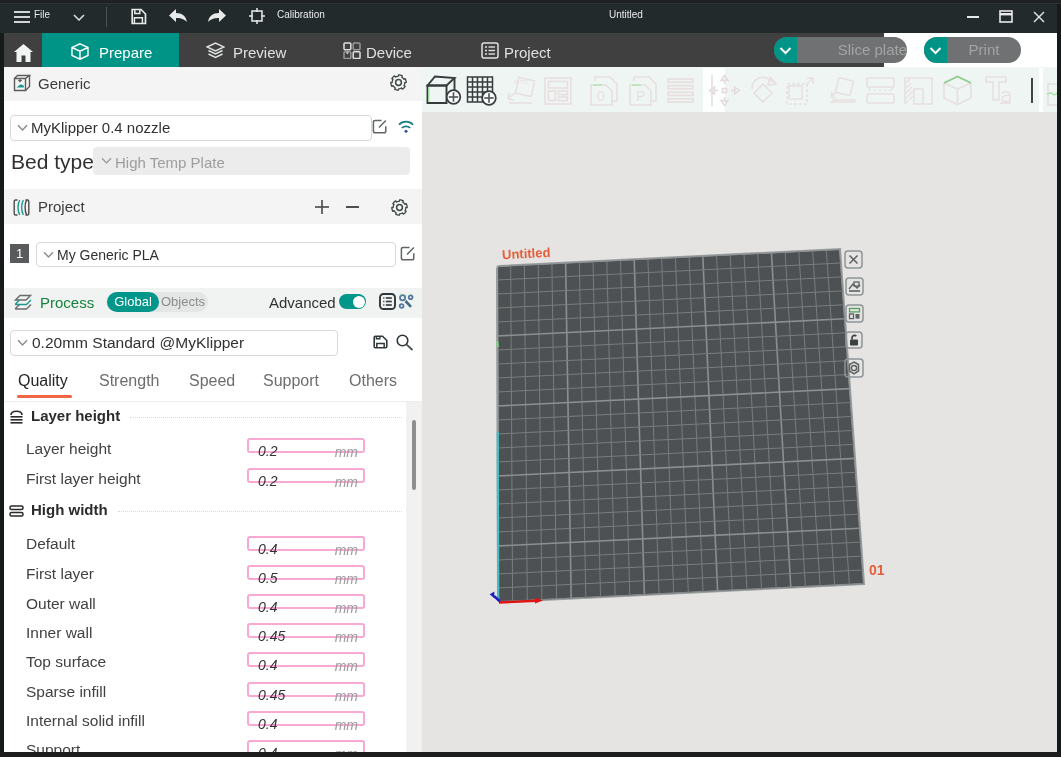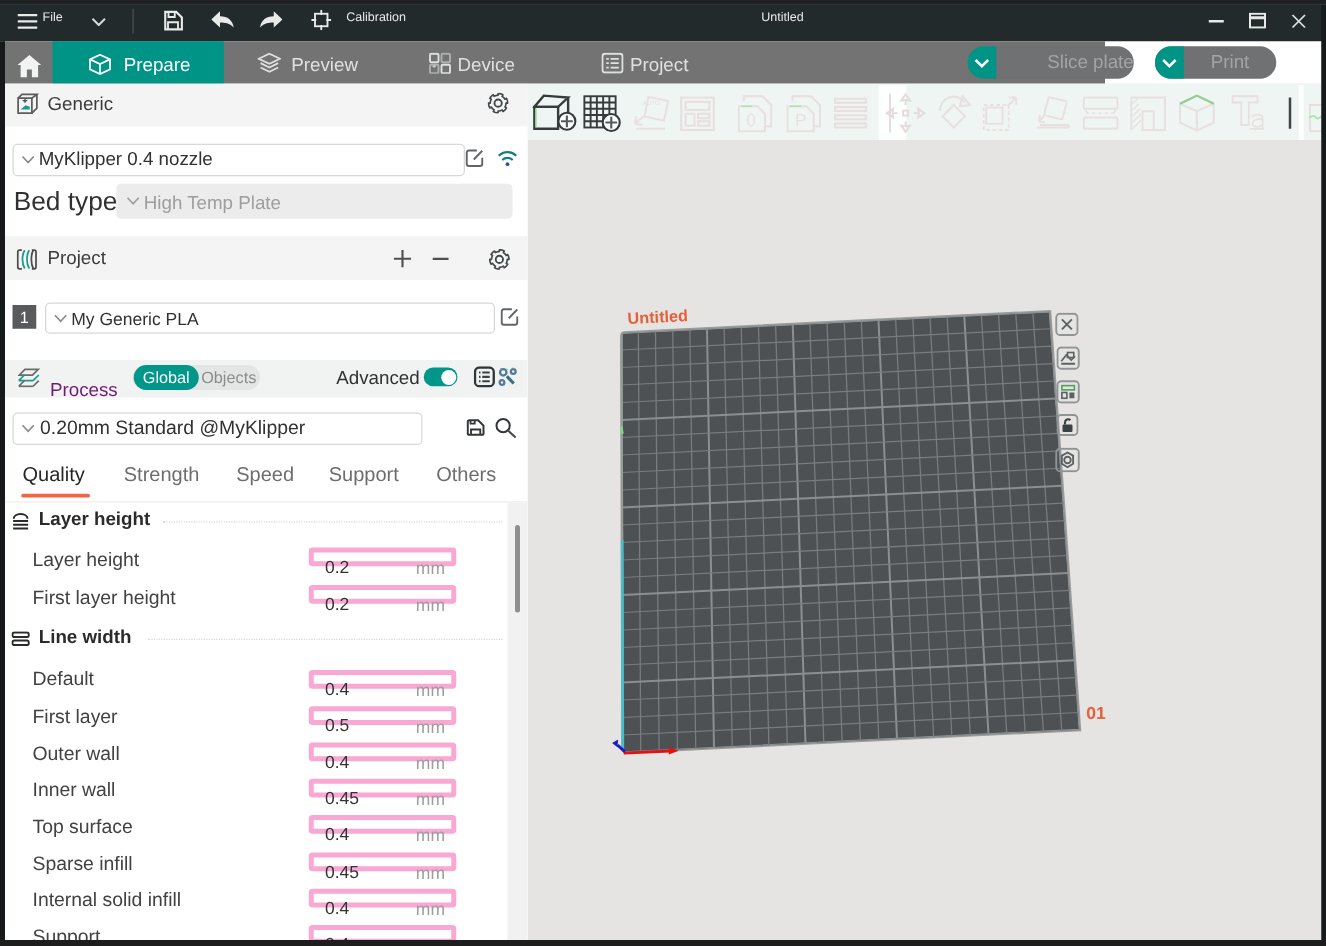--- a/index.html
+++ b/index.html
@@ -4,31 +4,31 @@
 <style>
 * { margin:0; padding:0; box-sizing:border-box; }
 html,body { width:1061px; height:757px; overflow:hidden; }
 body { font-family:"Liberation Sans", sans-serif; position:relative; background:#fff; }
 .abs { position:absolute; }
 svg { display:block; }
 
 #titlebar { position:absolute; left:0; top:0; width:1061px; height:33px; background:#232a2c; }
 #titlebar .txt { color:#e8eaea; font-size:10px; }
 
-#tabbar { position:absolute; left:0; top:33px; width:884px; height:34px; background:#737373; }
+#tabbar { position:absolute; left:0; top:33px; width:884px; height:34px; background:#404040; }
 .tabtxt { color:#dfe1e1; font-size:15px; position:absolute; }
 #prepare-tab { position:absolute; left:42px; top:0; width:137px; height:34px; background:#009487; }
 
 #leftpanel { position:absolute; left:0; top:67px; width:422px; height:690px; background:#ffffff; }
 .sechdr { position:absolute; left:0; width:422px; background:#f4f4f4; }
 .combo { position:absolute; background:#fff; border:1px solid #d8d8d8; border-radius:4px; font-size:15px; color:#313131; }
 .lbl { position:absolute; font-size:21px; color:#313131; }
 
 .row-l { position:absolute; left:26px; font-size:15.5px; color:#424242; }
-.inp { position:absolute; left:247px; width:118px; height:15px; border:4px solid #f9a8d4; border-radius:3px; background:#fff; font-size:14px; }
+.inp { position:absolute; left:247px; width:118px; height:15px; border:2px solid #f9a8d4; border-radius:3px; background:#fff; font-size:14px;font-style:italic; }
 .inp .v { position:absolute; left:9px; top:3px; color:#333; }
 .inp .u { position:absolute; right:5px; top:4px; color:#9d9d9d; }
 .grp { position:absolute; left:31px; font-size:15px; font-weight:bold; color:#2b2b2b; }
 .dots { position:absolute; height:0; border-top:1px dotted #d9d9d9; }
 
 #viewport { position:absolute; left:422px; top:67px; width:635px; height:690px; background:#e5e4e3; }
 #vtoolbar { position:absolute; left:422px; top:67px; width:635px; height:45px; background:#eff5f3; }
 
 #edgeL { position:absolute; left:0; top:33px; width:4px; height:724px; background:#171a1a; }
 #edgeR { position:absolute; left:1057px; top:0px; width:4px; height:757px; background:#171a1a; }
@@ -466,21 +466,21 @@
   </svg>
 
 <div class="sechdr" style="top:288px;height:30px;background:#f1f3f2"></div>
 <svg class="abs" style="left:14px;top:294px" width="18" height="16" viewBox="0 0 18 16">
     <g fill="none" stroke-width="1.4">
       <path d="M1.5,6 L6,1.5 H16.5 L12,6 Z" stroke="#6b6b6b"></path>
       <path d="M1,10.5 L5.5,6 M12.5,10.5 L17,6 M1,10.5 H12.5" stroke="#1b998d"></path>
       <path d="M1,15 L5.5,10.5 M12.5,15 L17,10.5 M1,15 H12.5" stroke="#6b6b6b"></path>
     </g>
   </svg>
-<div class="abs" style="left:40px;top:304px;font-size:15px;color:#701a75">Process</div>
+<div class="abs" style="left:40px;top:294px;font-size:15px;color:#15803d">Process</div>
 <div class="abs" style="left:106px;top:292px;width:102px;height:20px;background:#e4e6e6;border-radius:10px"></div>
 <div class="abs" style="left:107px;top:292px;width:52px;height:20px;background:#00978a;border-radius:10px;color:#fff;font-size:13px;text-align:center;line-height:20px">Global</div>
 <div class="abs" style="left:160px;top:292px;width:46px;height:20px;color:#8c8c8c;font-size:13px;text-align:center;line-height:20px">Objects</div>
 <div class="abs" style="left:269px;top:294px;font-size:15px;color:#313131">Advanced</div>
 <div class="abs" style="left:339px;top:294px;width:27px;height:15px;background:#00978a;border-radius:8px"></div>
 <div class="abs" style="left:353px;top:295.5px;width:12px;height:12px;background:#fff;border-radius:6px"></div>
 <svg class="abs" style="left:379px;top:293px" width="17" height="17" viewBox="0 0 17 17">
     <rect x="1" y="1" width="15" height="15" rx="3.5" fill="none" stroke="#30373a" stroke-width="1.9"></rect>
     <g stroke="#3a4144" stroke-width="1.7">
       <line x1="4.2" y1="5" x2="5.4" y2="5"></line>
@@ -547,21 +547,21 @@
     <span class="v">0.2</span>
     <span class="u">mm</span>
   </div>
 
 <svg class="abs" style="left:9px;top:505px" width="15" height="12" viewBox="0 0 15 12">
     <g fill="none" stroke="#2b2b2b" stroke-width="1.5">
       <rect x="1" y="1" width="13" height="3.6" rx="1.5"></rect>
       <rect x="1" y="7.4" width="13" height="3.6" rx="1.5"></rect>
     </g>
   </svg>
-<div class="grp" style="top:501px">Line width</div>
+<div class="grp" style="top:501px">High width</div>
 <div class="dots" style="left:118px;top:511px;width:284px"></div>
 <div class="row-l" style="top:535px">Default</div>
 <div class="inp" style="top:536px">
     <span class="v">0.4</span>
     <span class="u">mm</span>
   </div>
 <div class="row-l" style="top:565px">First layer</div>
 <div class="inp" style="top:565px">
     <span class="v">0.5</span>
     <span class="u">mm</span>

